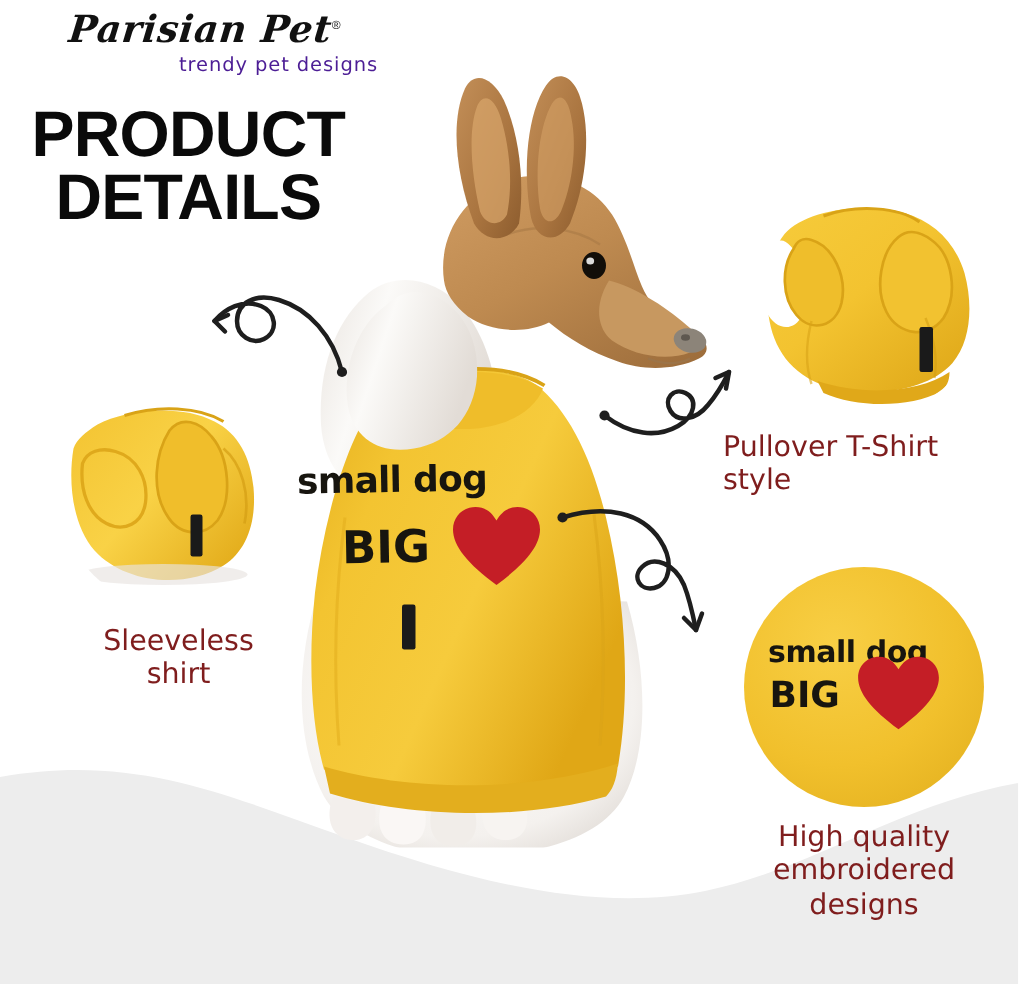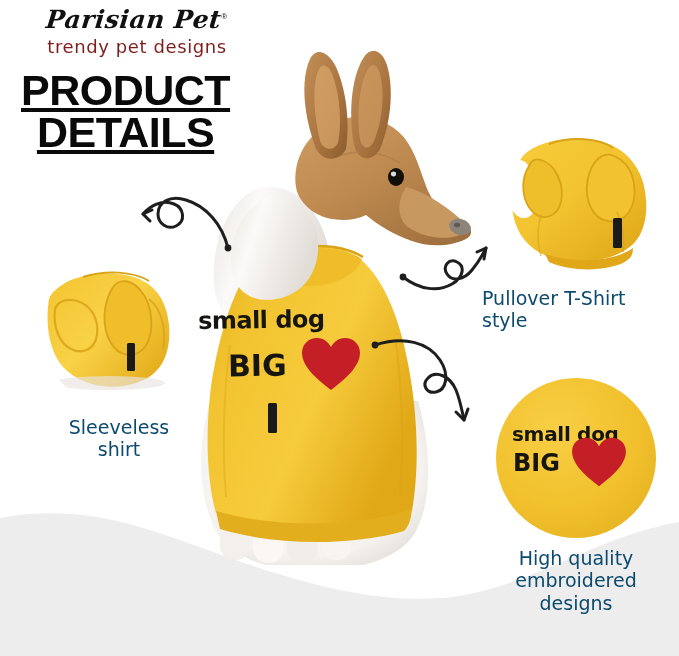--- a/index.html
+++ b/index.html
@@ -56,41 +56,40 @@
     font-family: "Liberation Sans", sans-serif;
     font-style: normal;
     font-weight: normal;
     font-size: 8px;
     vertical-align: super;
     transform: skewX(6deg);
     display: inline-block;
   }
   .logo-tagline {
     font-family: "DejaVu Sans", sans-serif;
-    font-size: 18px;
-    color: #7f1d1d;
+    font-size: 13px;
+    color: #4c1d95;
     letter-spacing: 0.6px;
     margin-top: 2px;
-    text-align: center;
+    text-align: right;
     white-space: nowrap;
   }
 
   
   .headline {
     position: absolute;
     left: 21px;
     top: 70px;
     z-index: 6;
     font-family: "Liberation Sans", sans-serif;
     font-weight: bold;
     font-size: 43px;
     line-height: 0.97;
     letter-spacing: -0.5px;
     color: #0a0a0a;
-    text-decoration: underline;
   }
   .headline .l2 { display: block; text-align: center; }
 
   
   .hero {
     position: absolute;
     left: 150px;
     top: 45px;
     width: 330px;
     height: 520px;
@@ -102,21 +101,21 @@
   .circle {
     border-radius: 50%;
     overflow: hidden;
     position: relative;
     background: #ffffff;
   }
   .circle-caption {
     font-family: "DejaVu Sans", sans-serif;
     font-size: 19px;
     line-height: 1.18;
-    color: #0c4a6e;
+    color: #7f1d1d;
     text-align: center;
     margin-top: 9px;
     white-space: pre-line;
   }
 
   
   #card-sleeveless { left: 30px; top: 247px; width: 178px; }
   #card-sleeveless .circle { width: 160px; height: 160px; margin: 0 auto; }
 
   

